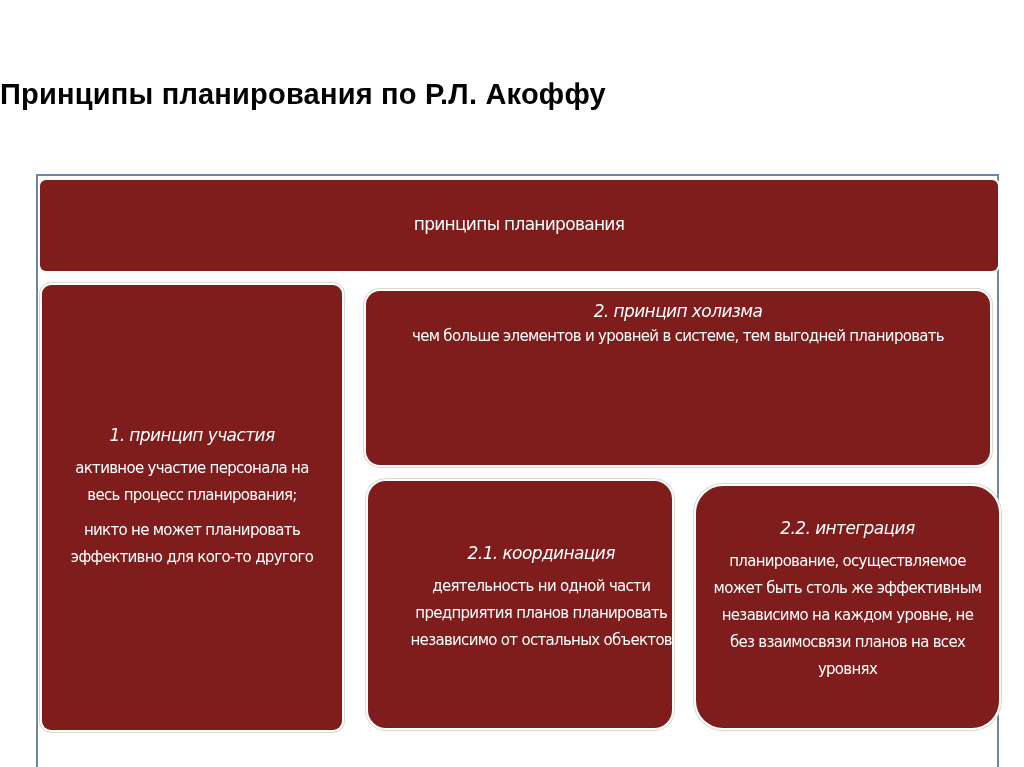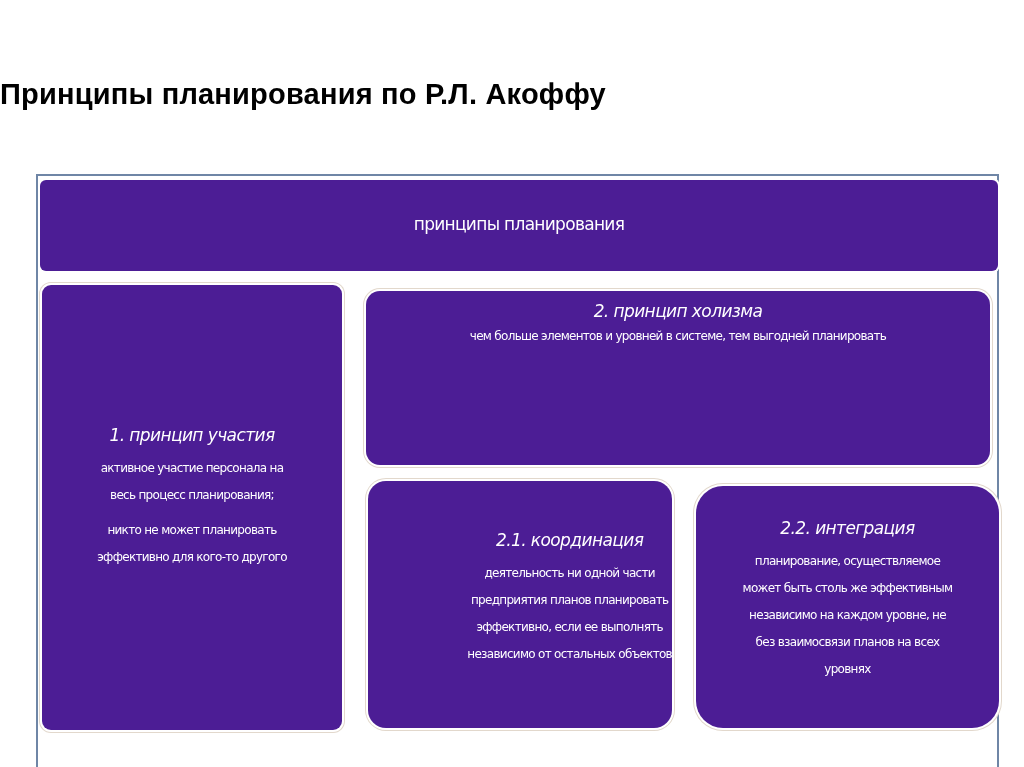--- a/index.html
+++ b/index.html
@@ -11,27 +11,27 @@
     position: absolute; left: 0; top: 78px; width: 1024px; 
     font-family: "Liberation Sans", sans-serif; font-weight: bold; font-size: 29px; color: #000;
     letter-spacing: 0.2px;
   }
   .container {
     position: absolute; left: 36px; top: 174px; width: 963px; height: 600px;
     border-left: 2px solid #6f86a6; border-right: 2px solid #6f86a6; border-top: 2px solid #6f86a6;
     box-sizing: border-box;
   }
   .box {
-    position: absolute; background: #4c1d95; color: #ffffff; box-sizing: border-box;
+    position: absolute; background: #7f1d1d; color: #ffffff; box-sizing: border-box;
     display: flex; flex-direction: column; align-items: center; justify-content: center; text-align: center;
     font-family: "DejaVu Sans", sans-serif;
     box-shadow: 0 0 0 2px #ffffff, 0 0 0 3px #e2d8cc;
   }
   .box .heading { font-style: italic; font-size: 17px; margin-bottom: 10px; letter-spacing: -0.6px; }
-  .box .body { font-size: 12px; line-height: 27px; letter-spacing: -0.7px; }
+  .box .body { font-size: 15px; line-height: 27px; letter-spacing: -0.7px; }
   .header-box {
     left: 40px; top: 180px; width: 958px; height: 91px; border-radius: 6px;
     box-shadow: 0 0 0 2px #ffffff;
   }
   .header-box .label { font-size: 17px; letter-spacing: -0.7px; margin-top: -4px; }
   .left-box { left: 42px; top: 285px; width: 300px; height: 445px; border-radius: 9px; }
   .left-box .inner { margin-top: -20px; }
   .holism-box { left: 366px; top: 291px; width: 624px; height: 174px; border-radius: 14px; justify-content: flex-start; padding-top: 10px; }
   .coord-box { left: 368px; top: 481px; width: 304px; height: 247px; border-radius: 18px; align-items: flex-end; }
   .integ-box { left: 696px; top: 486px; width: 303px; height: 242px; border-radius: 27px; }
@@ -69,21 +69,20 @@
     <div>чем больше элементов и уровней в системе, тем выгодней планировать</div>
   </div>
 </div>
 
 <div class="box coord-box">
   <div class="inner">
     <div class="heading">2.1. координация</div>
     <div class="body">
       <div>деятельность ни одной части</div>
       <div>предприятия планов планировать</div>
-      <div>эффективно, если ее выполнять</div>
       <div>независимо от остальных объектов</div>
     </div>
   </div>
 </div>
 
 <div class="box integ-box">
   <div class="inner">
     <div class="heading">2.2. интеграция</div>
     <div class="body">
       <div>планирование, осуществляемое</div>

